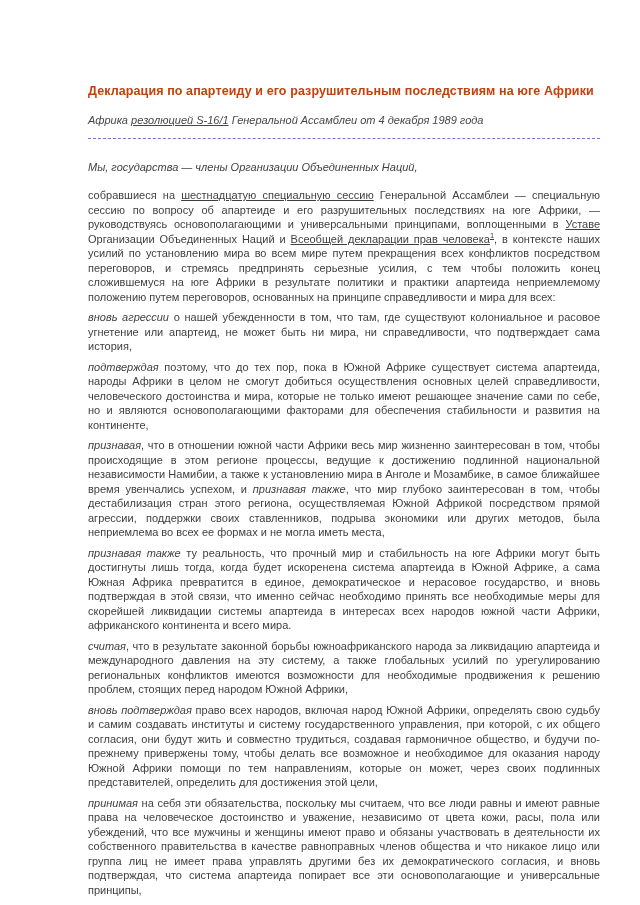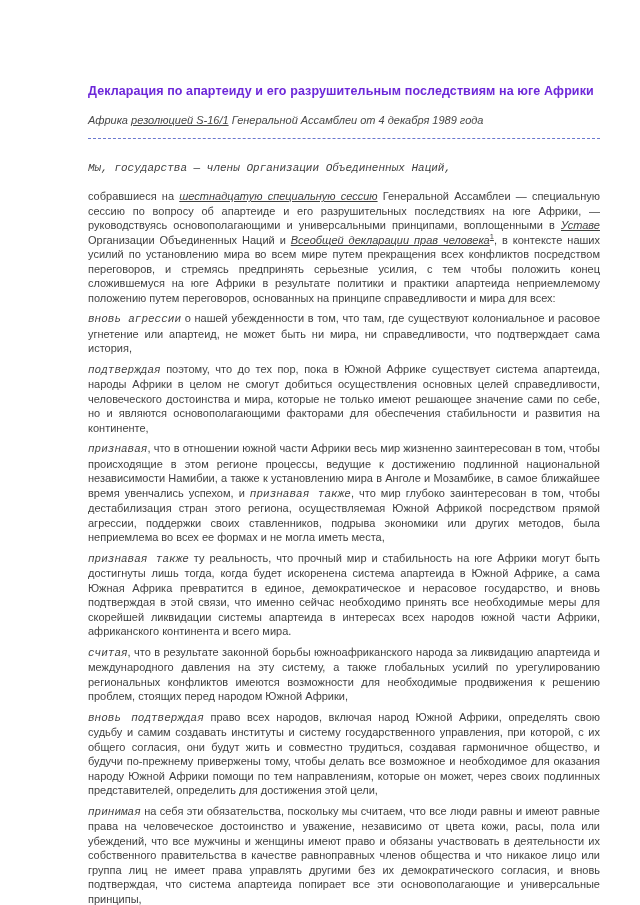--- a/index.html
+++ b/index.html
@@ -16,21 +16,21 @@
   }
   .doc {
     position: absolute;
     left: 88px;
     top: 84px;
     width: 512px;
   }
   .doc-title {
     font-size: 12.5px;
     font-weight: bold;
-    color: #6d28d9;
+    color: #c2410c;
     margin: 0 0 13px 0;
     line-height: 1.25;
     letter-spacing: 0.1px;
   }
   .doc-subtitle {
     font-size: 11px;
     font-style: italic;
     color: #474747;
     margin: 0 0 11px 0;
     line-height: 1.3;
@@ -50,27 +50,25 @@
     font-size: 11px;
     line-height: 14.5px;
     text-align: justify;
     margin: 0 0 6px 0;
   }
   .para.gap {
     margin-bottom: 14px;
   }
   .ital {
     font-style: italic;
-    font-family: Liberation Mono, monospace;
   }
   .lnk {
     color: inherit;
     text-decoration: underline;
     cursor: pointer;
-    font-style: italic;
   }
   .fnref {
     font-size: 7.5px;
     line-height: 0;
     text-decoration: underline;
     cursor: pointer;
     color: inherit;
   }
 </style>
 </head>

